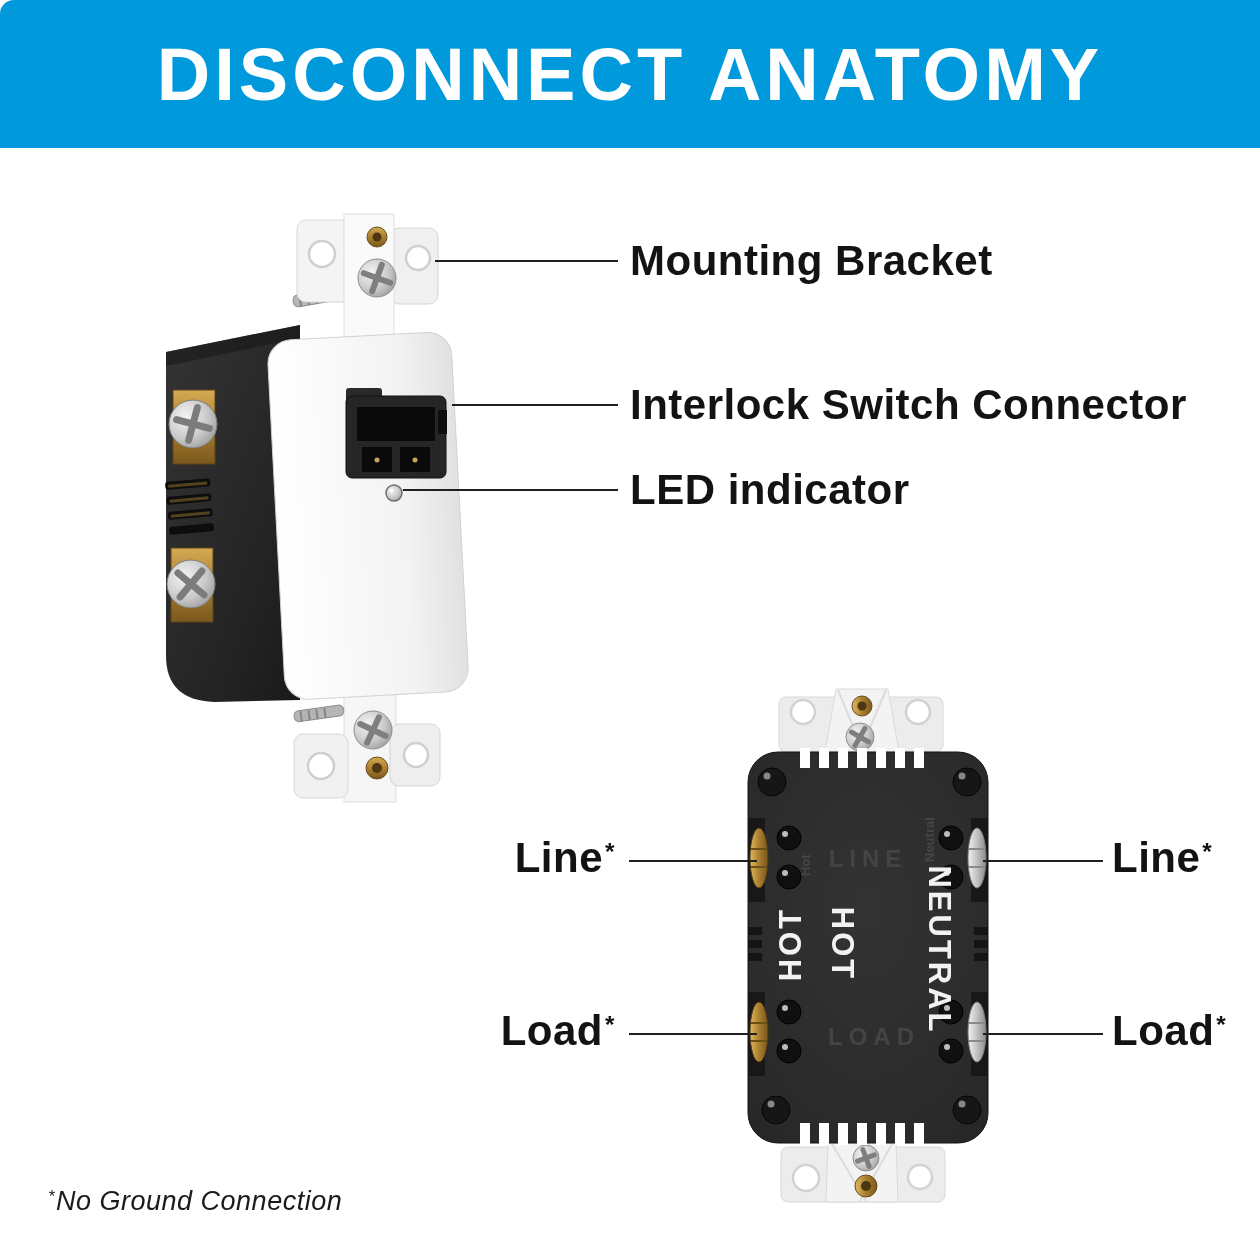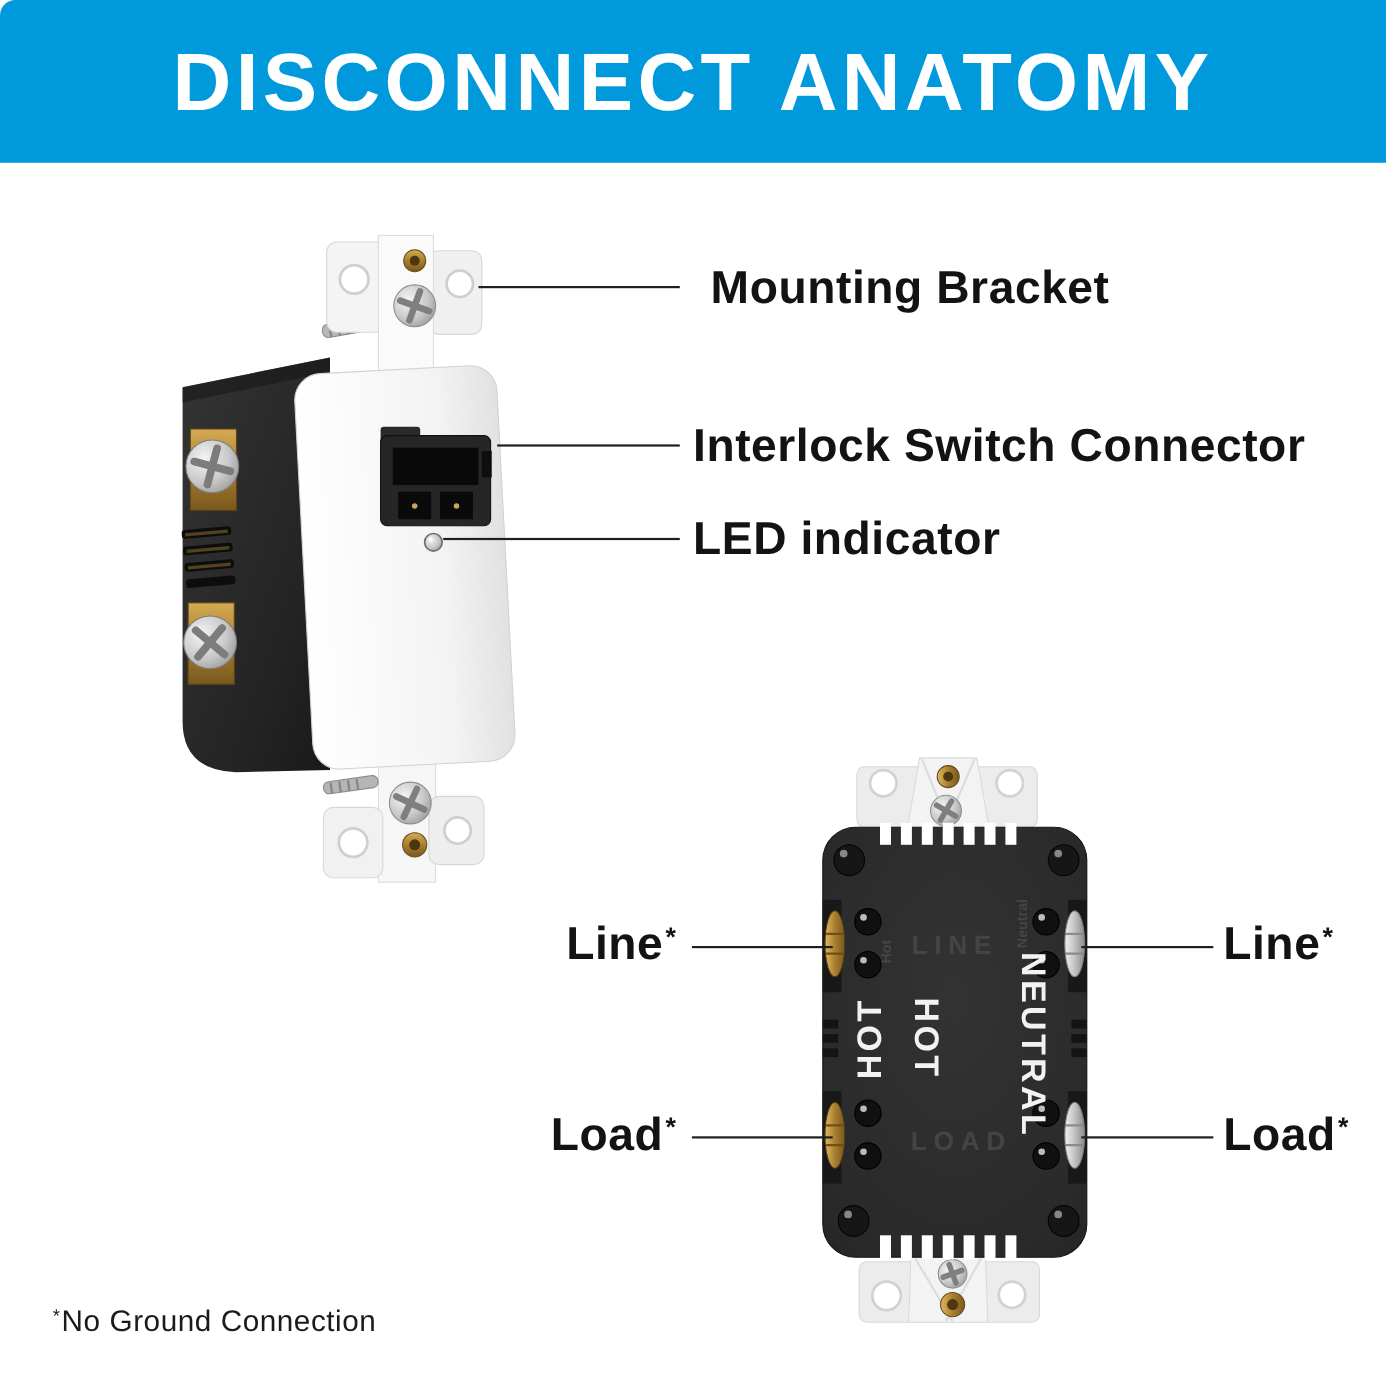--- a/index.html
+++ b/index.html
@@ -18,21 +18,21 @@
   }
   .callout-line { position:absolute; height:2px; background:#1f1f1f; }
   .callout-label {
     position:absolute; font-size:42px; font-weight:700; color:#131313;
     line-height:1.1; white-space:nowrap; letter-spacing:0.5px;
   }
   .align-right { text-align:right; }
   .ast { font-size:58%; position:relative; top:-0.5em; margin-left:2px; }
   .footnote {
     position:absolute; left:48px; top:1186px; font-size:27px;
-    color:#1b1b1b; letter-spacing:0.5px;
+    font-style:italic; color:#1b1b1b; letter-spacing:0.5px;
   }
   .fn-ast { font-size:62%; position:relative; top:-0.45em; margin-right:1px; }
   svg text { font-family:"Liberation Sans", sans-serif; }
   .device-svg { position:absolute; }
 </style>
 </head>
 <body>
 
 <div class="page">
 
@@ -344,21 +344,21 @@
   </svg>
 
   <div class="callout-line" style="left:435px; top:260px; width:183px;"></div>
   <div class="callout-line" style="left:452px; top:404px; width:166px;"></div>
   <div class="callout-line" style="left:403px; top:489px; width:215px;"></div>
   <div class="callout-line" style="left:629px; top:860px; width:128px;"></div>
   <div class="callout-line" style="left:629px; top:1033px; width:128px;"></div>
   <div class="callout-line" style="left:983px; top:860px; width:120px;"></div>
   <div class="callout-line" style="left:983px; top:1033px; width:120px;"></div>
 
-  <div class="callout-label" style="left:630px; top:238px;margin-left:16px;">Mounting Bracket</div>
+  <div class="callout-label" style="left:630px; top:238px;">Mounting Bracket</div>
   <div class="callout-label" style="left:630px; top:382px;">Interlock Switch Connector</div>
   <div class="callout-label" style="left:630px; top:467px;">LED indicator</div>
 
   <div class="callout-label align-right" style="left:390px; top:835px; width:225px;">
     <span>Line</span><span class="ast">*</span>
   </div>
   <div class="callout-label align-right" style="left:390px; top:1008px; width:225px;">
     <span>Load</span><span class="ast">*</span>
   </div>
   <div class="callout-label" style="left:1112px; top:835px;">

